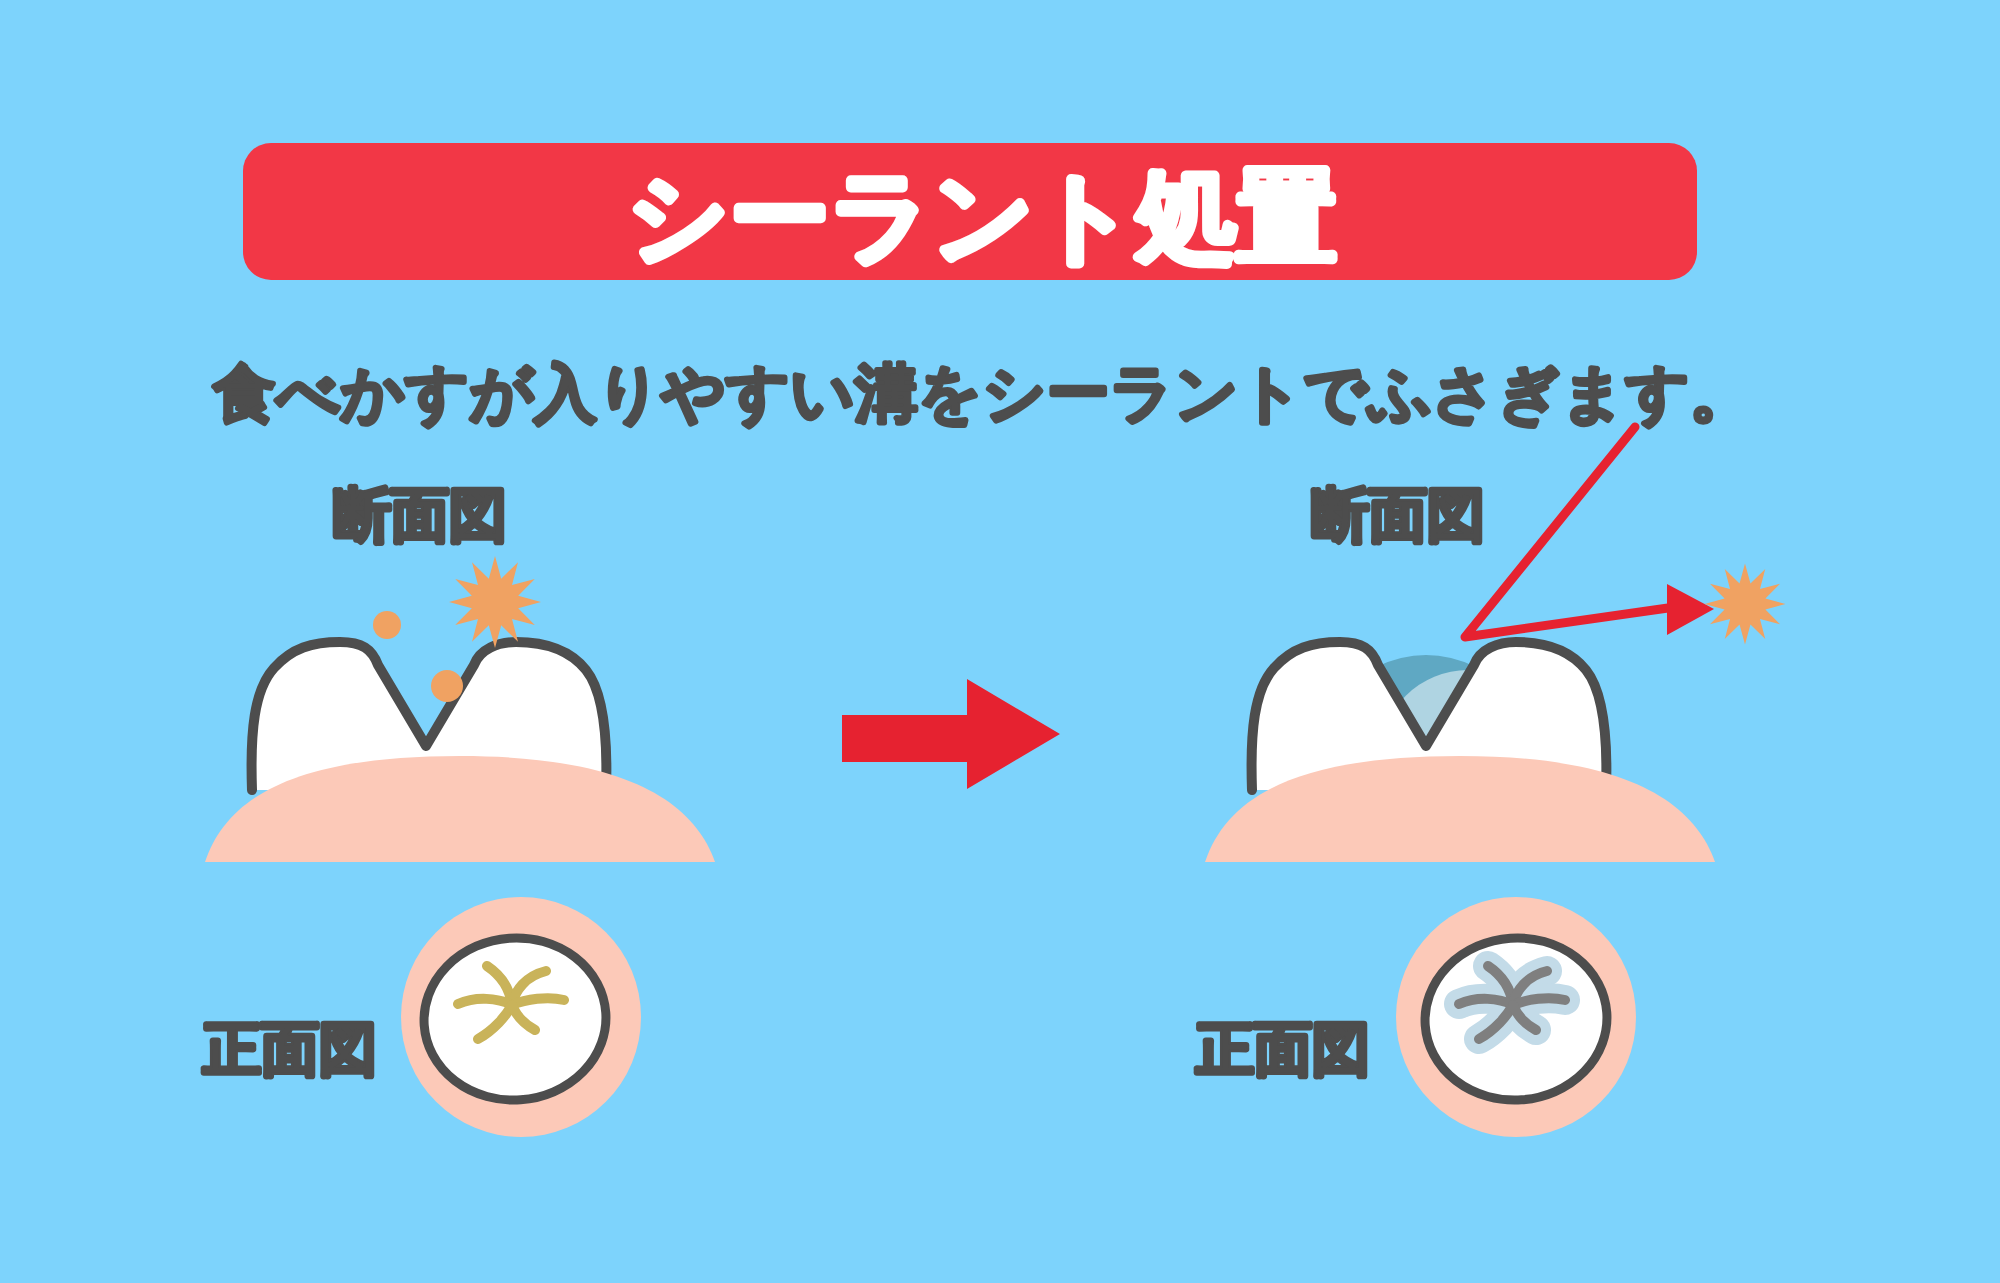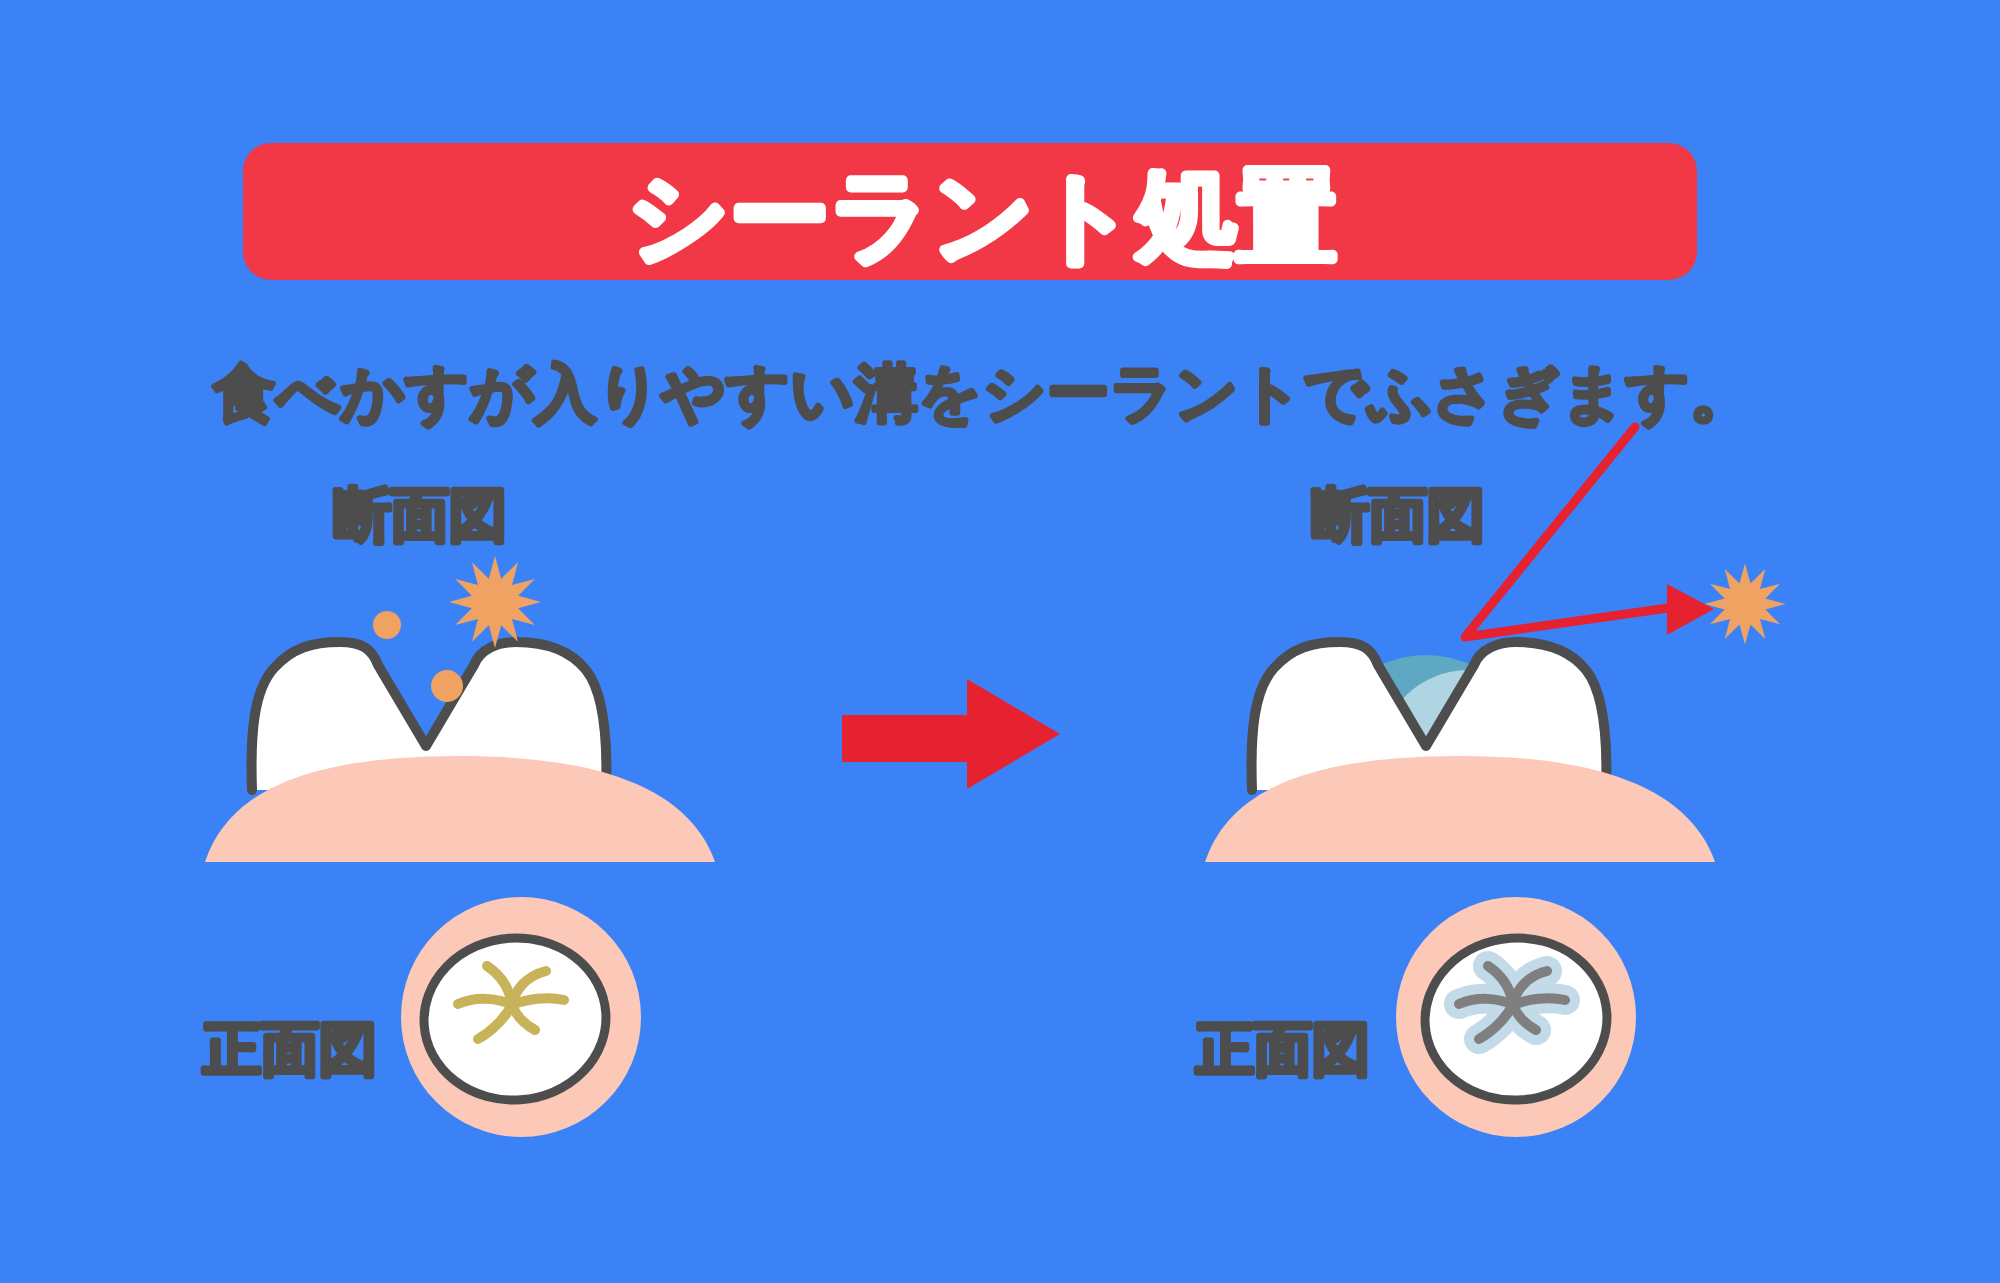--- a/index.html
+++ b/index.html
@@ -1,20 +1,20 @@
 <!DOCTYPE html>
 <html><head>
 <meta charset="utf-8">
 <style>
   html, body { margin: 0; padding: 0; background: #ffffff; }
   .canvas {
     position: relative;
     width: 2000px;
     height: 1283px;
-    background: #3b82f6;
+    background: #7dd3fc;
     overflow: hidden;
     font-family: "Liberation Sans", "DejaVu Sans", sans-serif;
   }
   svg { display: block; }
   text {
     font-family: "Liberation Sans", "DejaVu Sans", sans-serif;
     font-weight: bold;
     paint-order: stroke;
     stroke-linejoin: round;
     stroke-linecap: round;

